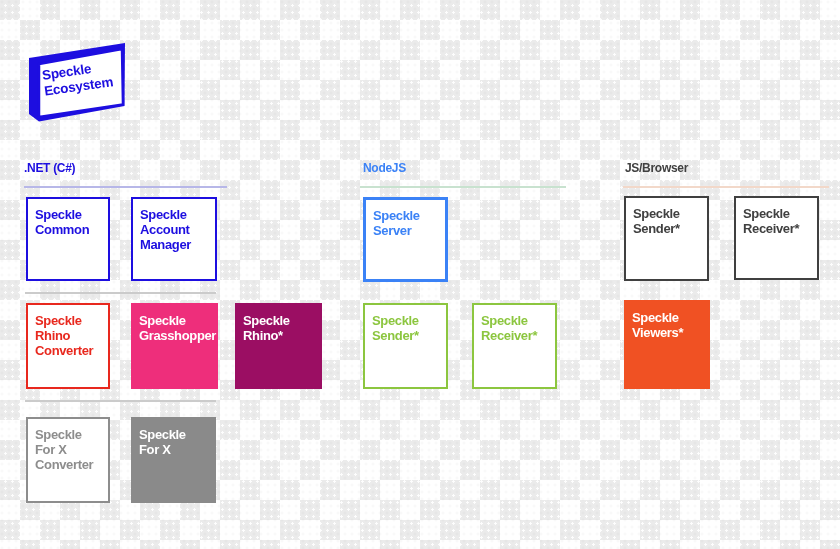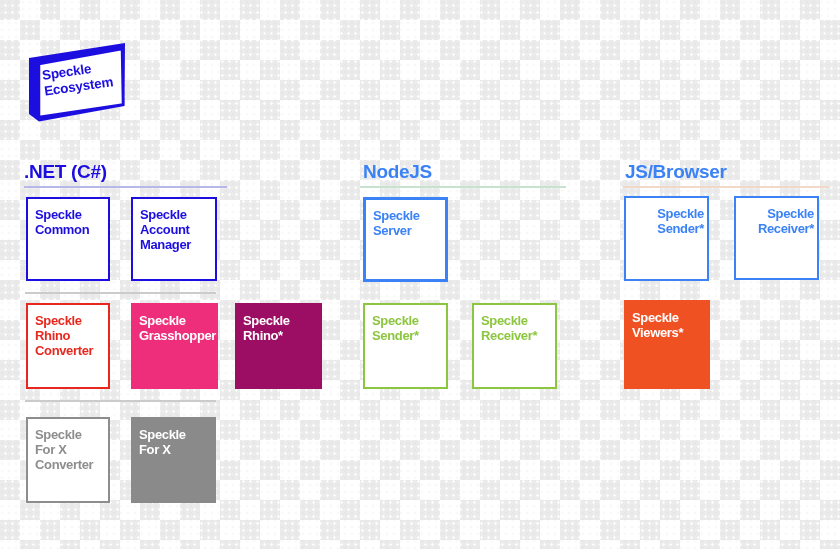--- a/index.html
+++ b/index.html
@@ -10,38 +10,38 @@
     background-color:#ffffff;
     
     background-image:
       radial-gradient(circle, rgba(255,255,255,.9) 1px, rgba(255,255,255,0) 1.4px),
       radial-gradient(circle, rgba(110,110,110,.06) 1px, rgba(0,0,0,0) 1.4px),
       repeating-conic-gradient(#ffffff 0% 25%, #ebebeb 0% 50%);
     background-size:7px 7px, 7px 7px, 40px 40px;
     background-position:2px 2px, 5.5px 5.5px, 0 0;
   }
   .colhead{
-    position:absolute;top:161px;font-weight:bold;font-size:19px;
+    position:absolute;top:161px;font-weight:bold;font-size:12px;
     letter-spacing:-0.3px;white-space:nowrap;
   }
   .rule{position:absolute;top:186px;height:2px;}
   .divider{position:absolute;left:25px;width:191px;height:2px;background:#cbcbcb;}
   .bx{
     position:absolute;box-sizing:border-box;overflow:hidden;
     white-space:pre-line;font-weight:bold;font-size:13px;line-height:14.8px;
     letter-spacing:-0.35px;
   }
   .outline{background:#ffffff;border:2px solid;padding:9px 3px 0 7px;}
   .fill{color:#ffffff;padding:11px 3px 0 8px;}
   .c-blue{color:#1d0ee0;}
   .c-red{color:#e8281e;}
   .c-gray{color:#8d8d8d;}
   .c-green{color:#3b82f6;}
   .c-lgreen{color:#8cc63f;}
-  .c-orange{color:#3b82f6;text-align:right;}
+  .c-orange{color:#404040;}
   .bg-pink{background:#ee2e7b;}
   .bg-magenta{background:#9b0e63;}
   .bg-gray{background:#8a8a8a;}
   .bg-orangered{background:#f05123;}
   .bd3{border-width:3px;}
   #logo{position:absolute;left:16px;top:40px;width:112px;height:84px;}
   #logo svg{position:absolute;left:0;top:0;}
   #logo-title{
     position:absolute;left:25px;top:28px;color:#1d0ee0;
     font-weight:bold;font-size:13.5px;line-height:15.5px;letter-spacing:-0.2px;

